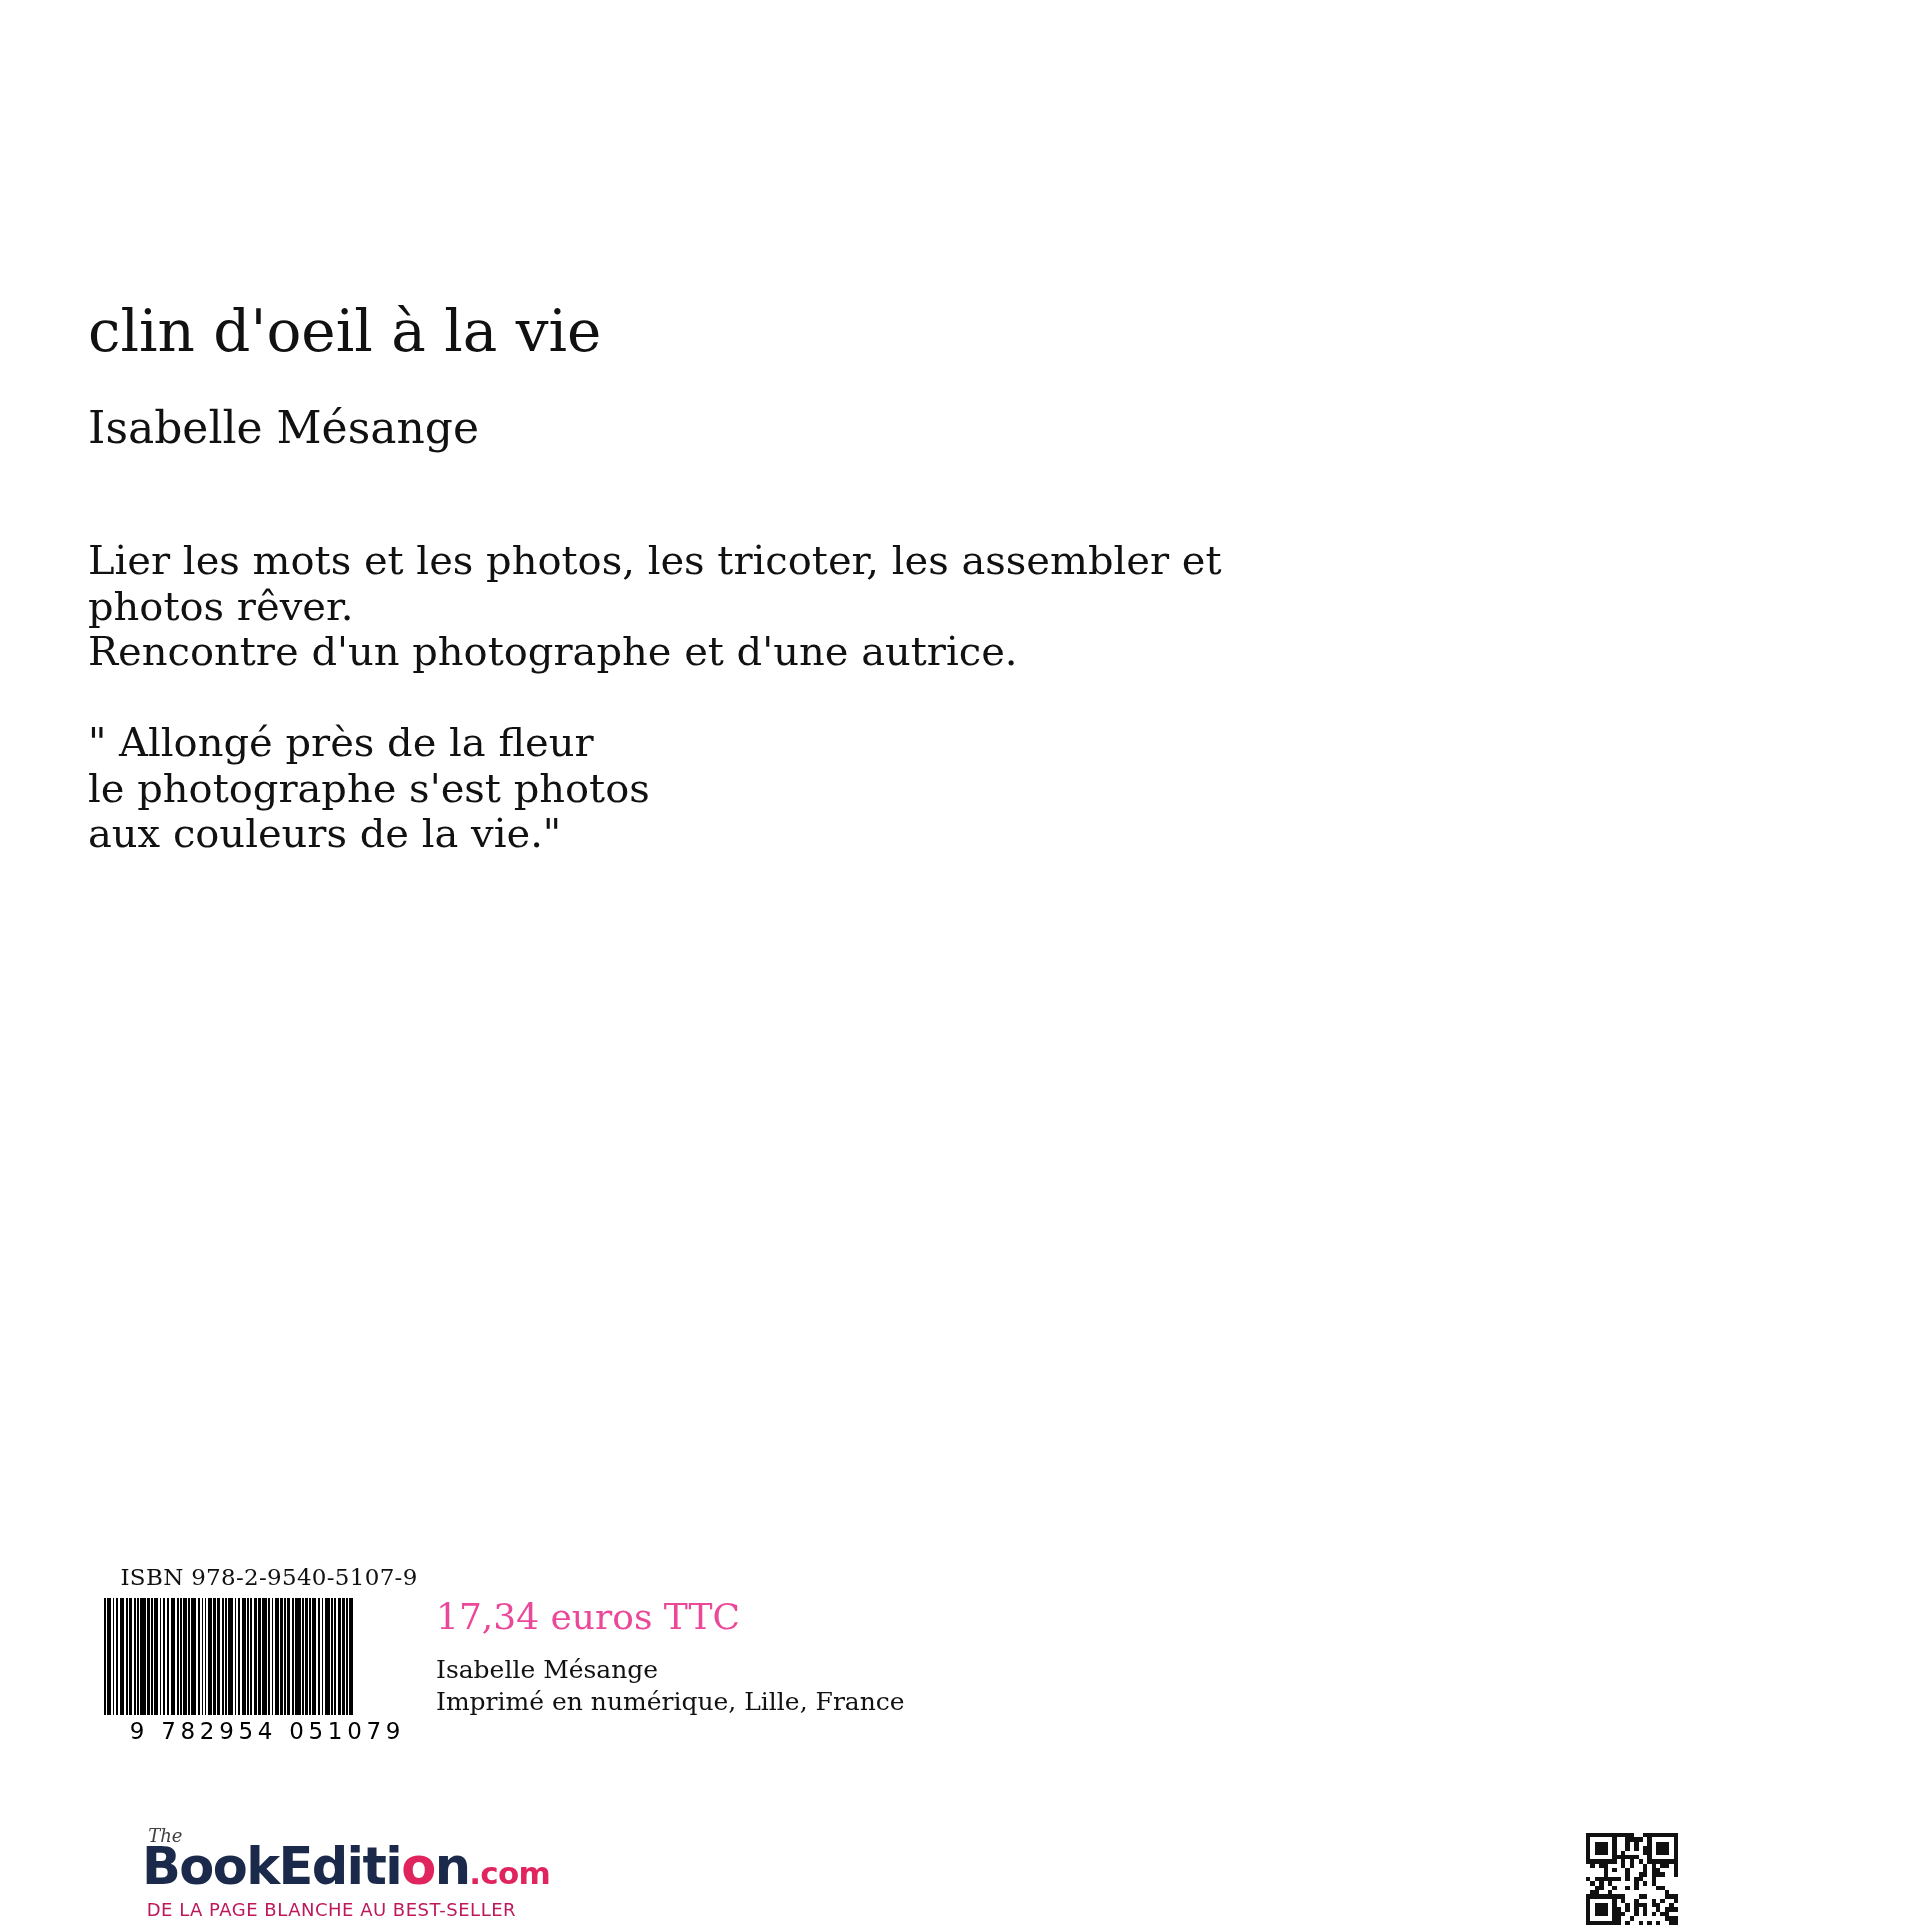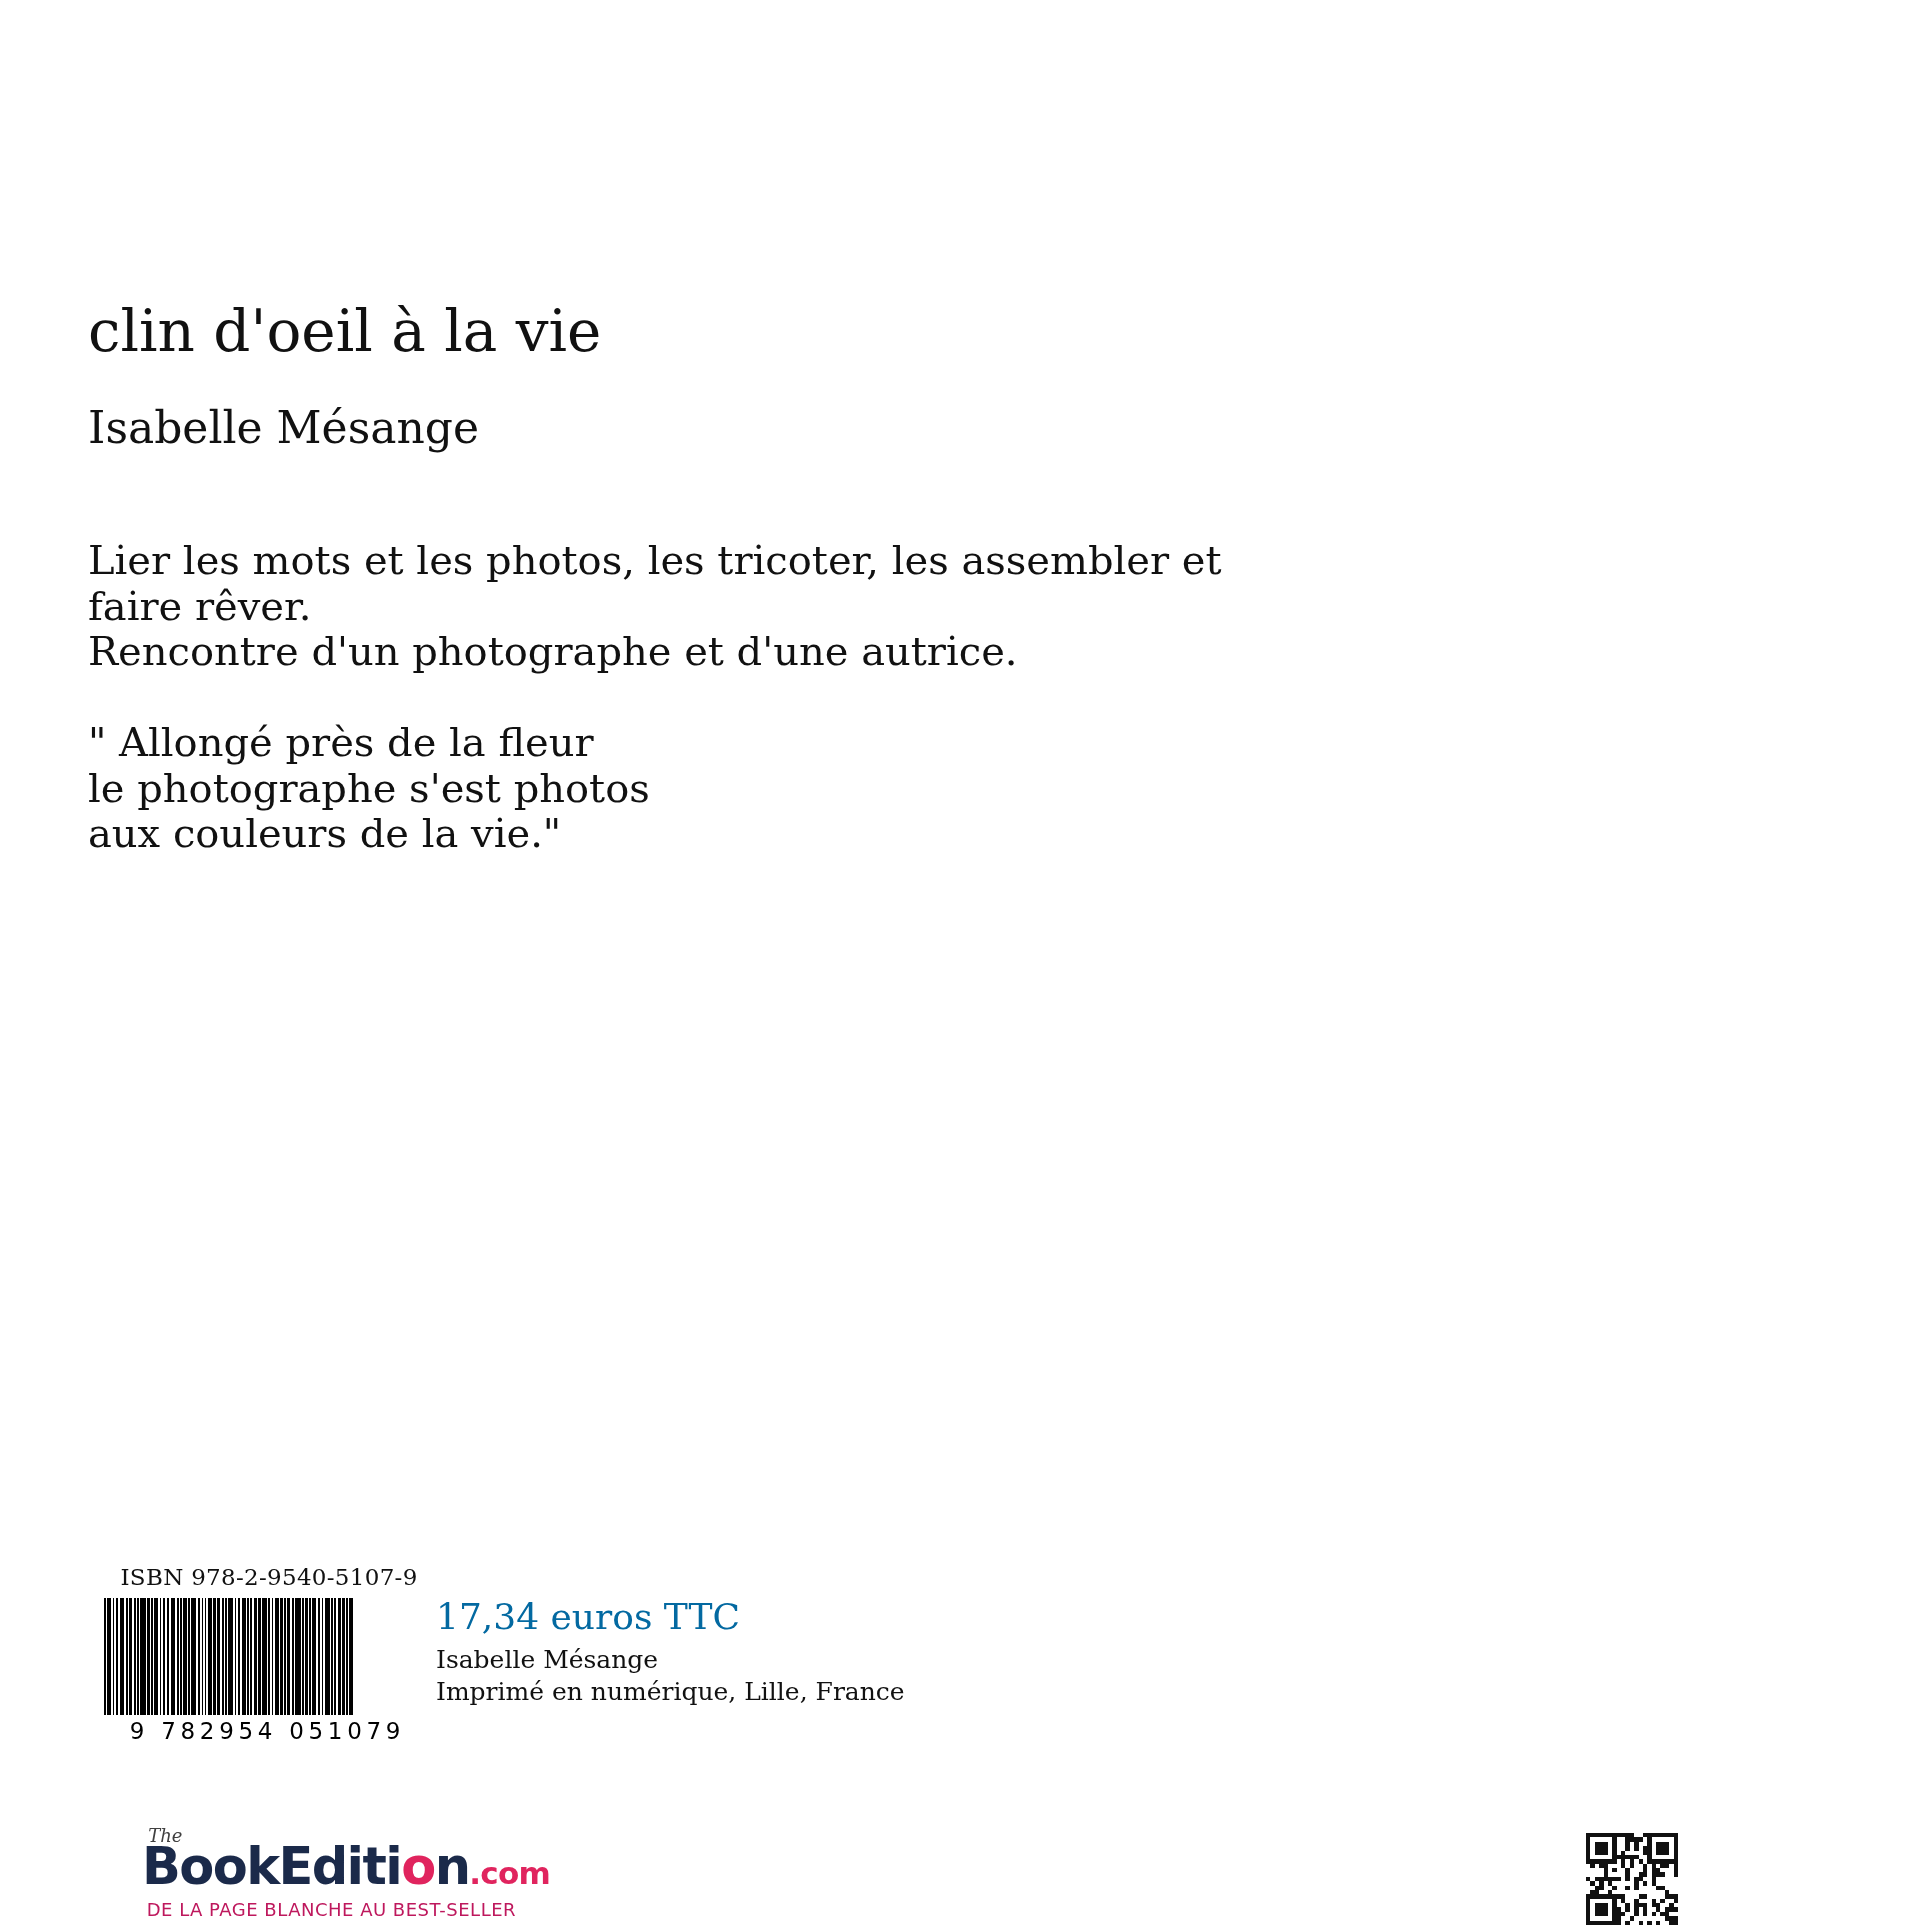--- a/index.html
+++ b/index.html
@@ -109,22 +109,22 @@
 
   .price-block {
     position: absolute;
     left: 436px;
     top: 1596px;
     width: 700px;
   }
   .price-line {
     font-family: "DejaVu Serif", serif;
     font-size: 36px;
-    color: #0369a1;
-    margin: 0 0 7px 0;
+    color: #ec4899;
+    margin: 0 0 17px 0;
   }
   .credit-line {
     font-family: "DejaVu Serif", serif;
     font-size: 25px;
     line-height: 1.28;
     color: #111111;
     margin: 0;
   }
 
   
@@ -198,21 +198,21 @@
 <body>
 
 <div class="page">
 
   <div class="content">
     <div class="book-title">clin d'oeil à la vie</div>
     <div class="book-author">Isabelle Mésange</div>
 
     <div class="blurb">
       <p>Lier les mots et les photos, les tricoter, les assembler et</p>
-      <p>faire rêver.</p>
+      <p>photos rêver.</p>
       <p>Rencontre d'un photographe et d'une autrice.</p>
       <div class="spacer"></div>
       <p>" Allongé près de la fleur</p>
       <p>le photographe s'est photos</p>
       <p>aux couleurs de la vie."</p>
     </div>
   </div>
 
   <div class="isbn-block">
     <div class="isbn-text">ISBN 978-2-9540-5107-9</div>

